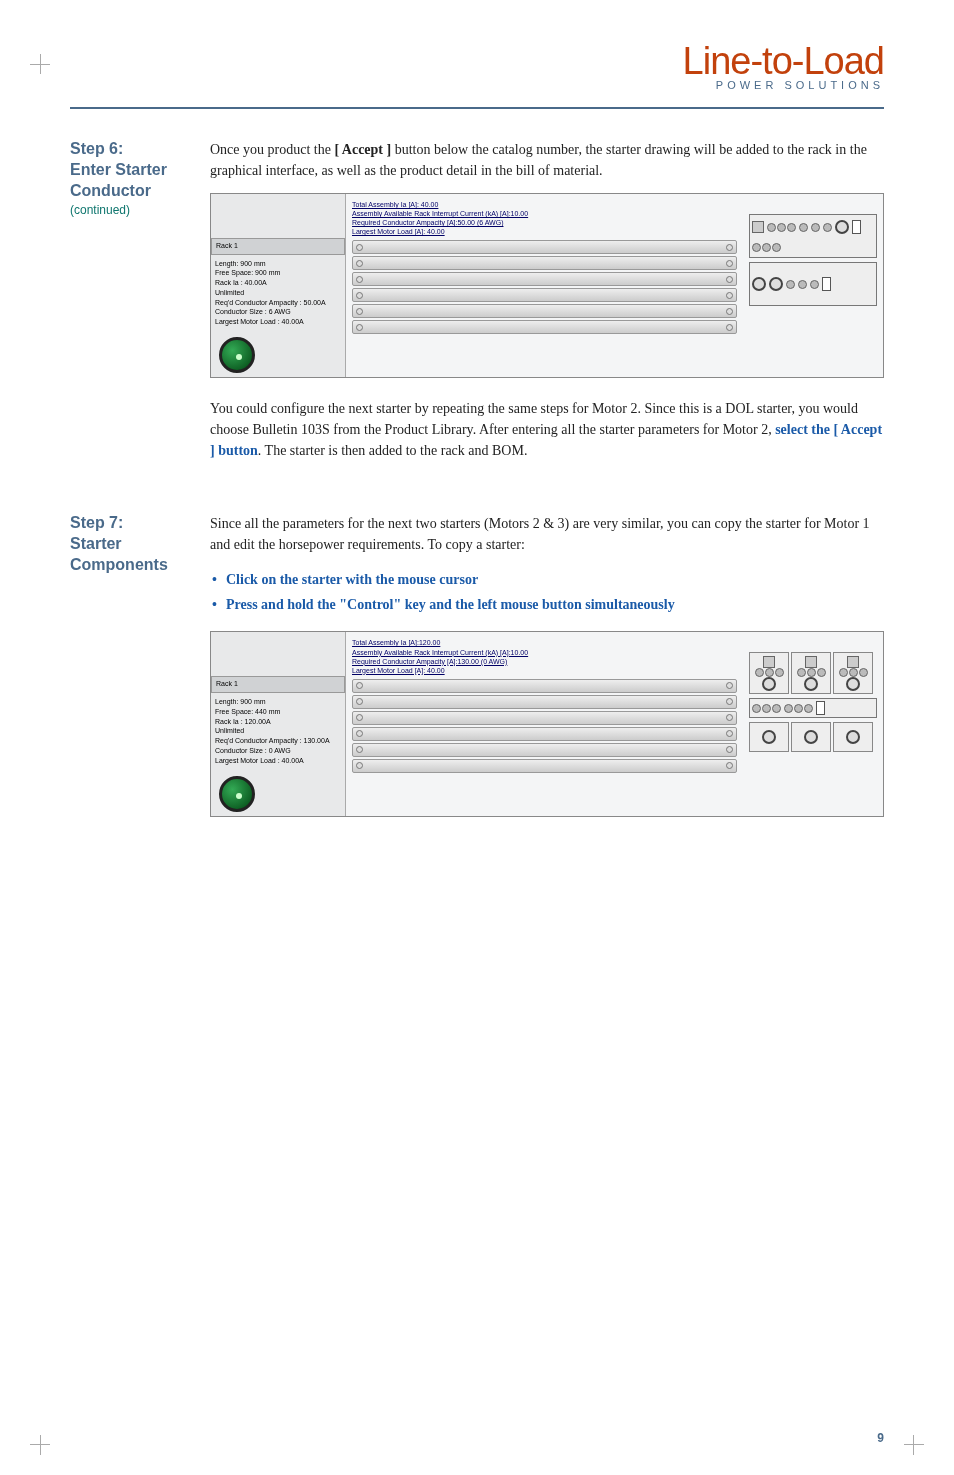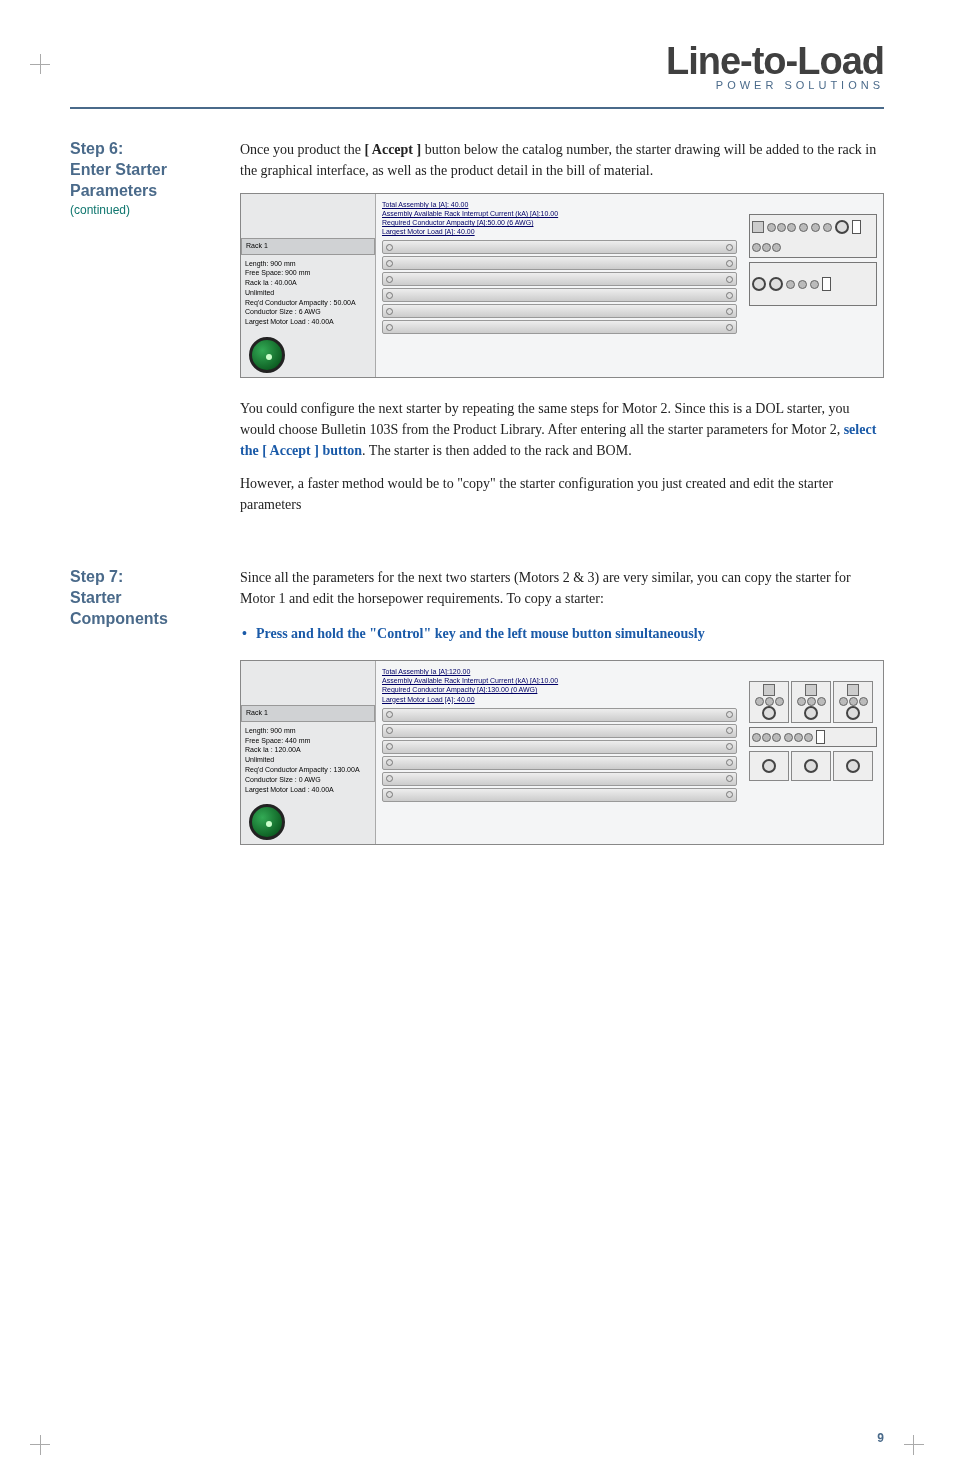--- a/index.html
+++ b/index.html
@@ -15,40 +15,39 @@
   .header {
     padding: 40px 70px 8px 70px;
     text-align: right;
   }
   .logo-line {
     display: inline-block;
     text-align: right;
   }
   .logo-main {
     font-family: Arial, Helvetica, sans-serif;
-    font-weight: 700;
+    font-weight: 400;
     font-size: 38px;
-    color: #404040;
+    color: #c2410c;
     letter-spacing: -1px;
   }
   .logo-sub {
     font-family: Liberation Sans, sans-serif;
     font-size: 11px;
     letter-spacing: 4px;
     color: #4a6a8a;
     margin-top: -4px;
   }
   .divider {
     border-top: 2px solid #4a6a8a;
     margin: 6px 70px 0 70px;
   }
   .content {
     display: flex;
     padding: 30px 70px 0 70px;
-    gap: 30px;
   }
   .sidebar {
     width: 140px;
     flex-shrink: 0;
   }
   .step-title {
     font-family: Arial, Helvetica, sans-serif;
     font-weight: bold;
     font-size: 16px;
     color: #4a6a8a;
@@ -272,21 +271,21 @@
     <div class="logo-main">Line-to-Load</div>
     <div class="logo-sub">POWER SOLUTIONS</div>
   </div>
 </div>
 <div class="divider"></div>
 
 <div class="content">
   <div class="sidebar">
     <div class="step-title">
       <span>Step 6:</span><br>
-      <span>Enter Starter Parameters</span>
+      <span>Enter Starter Conductor</span>
     </div>
     <div class="step-sub">(continued)</div>
   </div>
   <div class="main">
     <p>
       <span>Once you product the </span><span class="bold">[ Accept ]</span><span> button below the catalog number, the starter drawing will be added to the rack in the graphical interface, as well as the product detail in the bill of material.</span>
     </p>
 
     <div class="screenshot">
       <div class="sshot-left">
@@ -387,34 +386,34 @@
             <div class="circ"></div>
             <div class="circ"></div>
           <div class="rect-btn"></div>
         </div>
       </div>
     </div>
 
     <p>
       <span>You could configure the next starter by repeating the same steps for Motor 2. Since this is a DOL starter, you would choose Bulletin 103S from the Product Library. After entering all the starter parameters for Motor 2, </span><span class="link-style">select the [ Accept ] button</span><span>. The starter is then added to the rack and BOM.</span>
     </p>
-    <p>However, a faster method would be to "copy" the starter configuration you just created and edit the starter parameters</p>
   </div>
 </div>
 
 <div class="content" style="padding-top:40px">
   <div class="sidebar">
     <div class="step-title">
       <span>Step 7:</span><br>
       <span>Starter Components</span>
     </div>
   </div>
   <div class="main">
     <p>Since all the parameters for the next two starters (Motors 2 &amp; 3) are very similar, you can copy the starter for Motor 1 and edit the horsepower requirements. To copy a starter:</p>
     <ul class="bullets">
+      <li>Click on the starter with the mouse cursor</li>
       <li>Press and hold the "Control" key and the left mouse button simultaneously</li>
     </ul>
 
     <div class="screenshot">
       <div class="sshot-left">
         <div style="height:44px"></div>
         <div class="sshot-header-box">Rack 1</div>
         <div class="sshot-left-info">
           <div>Length: 900 mm</div>
           <div>Free Space: 440 mm</div>

